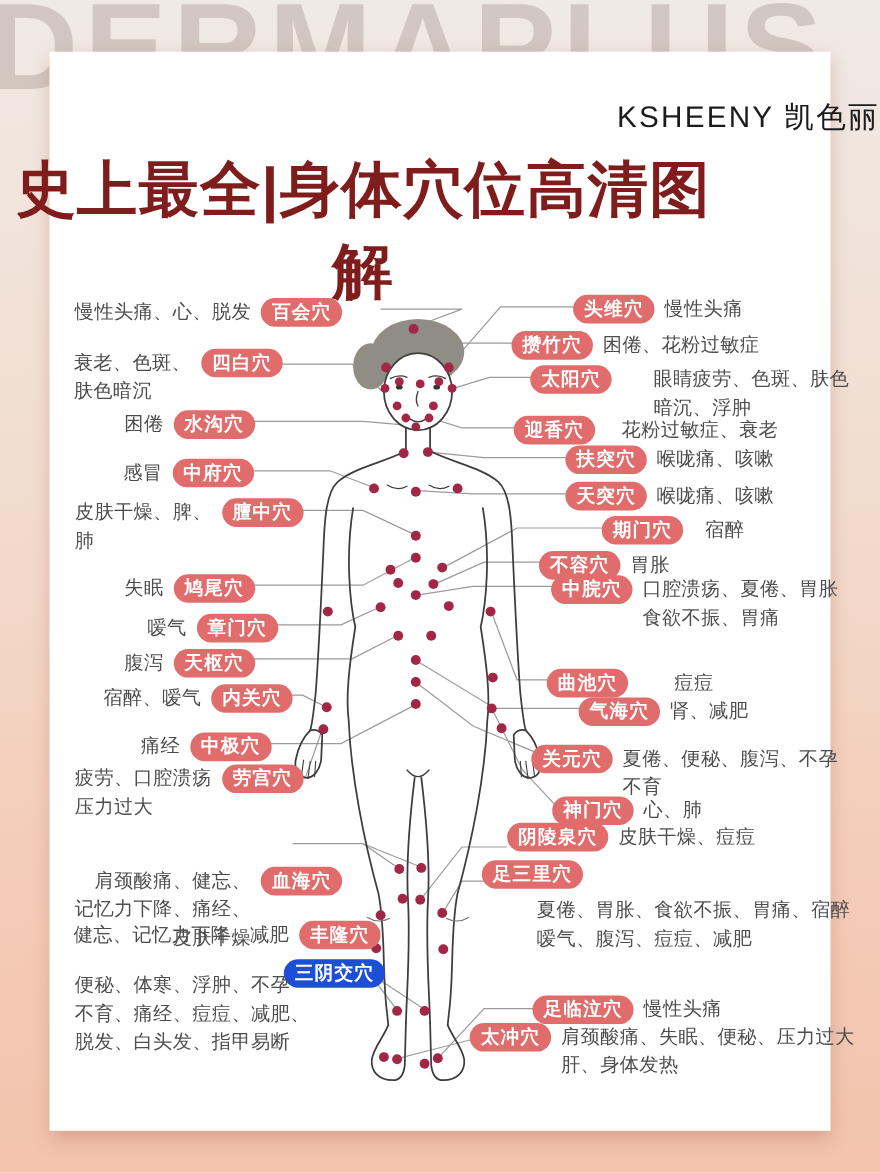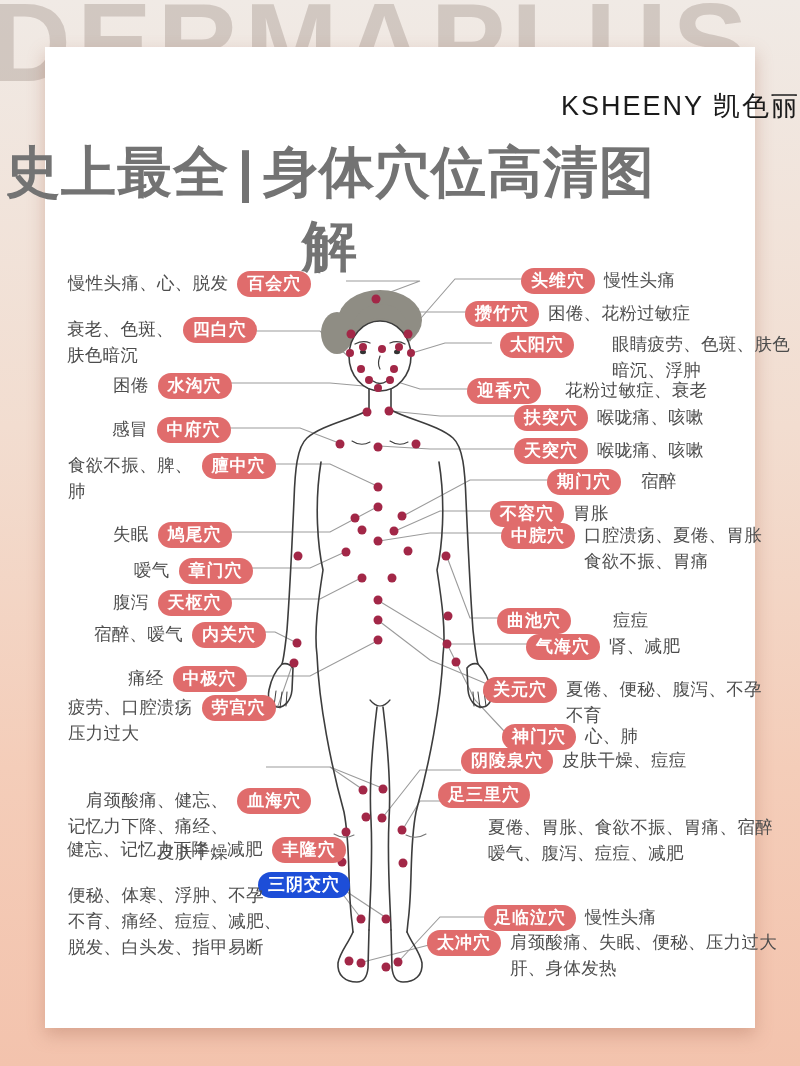--- a/index.html
+++ b/index.html
@@ -6,36 +6,36 @@
   body{width:800px;height:1066px;position:relative;overflow:hidden;
        background:linear-gradient(180deg,#f0eae5 0%,#f2ddd0 40%,#f4cdb9 72%,#f3c3ad 100%);
        font-family:"Liberation Sans",sans-serif;}
   .wm{position:absolute;top:-22px;left:-10px;font-weight:700;font-size:112px;letter-spacing:6px;
       color:rgba(184,172,164,.55);white-space:nowrap;}
   .card{position:absolute;left:45px;top:47px;width:710px;height:981px;background:#ffffff;
         box-shadow:0 7px 16px rgba(170,110,90,.38);}
   .brand{position:absolute;top:88px;left:0;width:800px;text-align:right;font-size:27px;
          letter-spacing:2px;color:#1b1b1b;}
   .title{position:absolute;top:136px;left:0;width:660px;text-align:center;font-size:55px;font-weight:700;
-         font-family:Liberation Mono, monospace;color:#737373;letter-spacing:1px;}
+         font-family:Liberation Sans, sans-serif;color:#7f1d1d;letter-spacing:1px;}
   svg.fig{position:absolute;left:0;top:0;}
   .layer{position:absolute;left:0;top:0;width:800px;height:1066px;}
   .row{position:absolute;display:flex;align-items:flex-start;gap:9px;}
   .sym{font-size:17.5px;line-height:26px;color:#4d4d4d;white-space:pre-line;letter-spacing:.3px;}
   .bd{background:#e06c6c;color:#fff;font-weight:700;font-size:17px;line-height:1;
       padding:4px 10px 5px;border-radius:14px;white-space:nowrap;letter-spacing:1px;margin-top:1px;}
   .bd.light{background:#1d4ed8;}
   
   .L0{left:68px;top:270px;} .L1{left:67px;top:316px;} .L2{left:113px;top:372px;}
   .L3{left:112px;top:416px;} .L4{left:68px;top:452px;} .L5{left:113px;top:521px;}
   .L6{left:134px;top:557px;} .L7{left:113px;top:589px;} .L8{left:94px;top:621px;}
   .L9{left:128px;top:665px;} .L10{left:68px;top:694px;} .L11{left:68px;top:787px;text-align:right;}
   .L12{left:67px;top:836px;} .L13b{left:258px;top:871px;} .L13t{left:68px;top:882px;}
   
-  .R0{left:521px;top:267px;} .R1{left:465px;top:300px;} .R2{left:500px;top:331px;gap:38px;}
+  .R0{left:521px;top:267px;} .R1{left:465px;top:300px;} .R2{left:482px;top:331px;gap:38px;}
   .R3{left:467px;top:377px;gap:24px;} .R4{left:514px;top:404px;} .R5{left:514px;top:437px;}
   .R6{left:547px;top:468px;gap:20px;} .R7{left:490px;top:500px;} .R8{left:501px;top:522px;}
   .R9{left:497px;top:607px;gap:42px;} .R10{left:526px;top:633px;} .R11{left:483px;top:676px;}
   .R12{left:502px;top:723px;} .R13{left:461px;top:747px;}
   .R14b{left:438px;top:781px;} .R14t{left:488px;top:814px;}
   .R15{left:484px;top:904px;} .R16{left:427px;top:929px;}
 </style>
 </head>
 <body>
 
@@ -181,21 +181,21 @@
     </div>
   <div class="row L2">
       <span class="sym">困倦</span>
       <span class="bd">水沟穴</span>
     </div>
   <div class="row L3">
       <span class="sym">感冒</span>
       <span class="bd">中府穴</span>
     </div>
   <div class="row L4">
-      <span class="sym">食欲不振、脾、
+      <span class="sym">皮肤干燥、脾、
 肺</span>
       <span class="bd">膻中穴</span>
     </div>
   <div class="row L5">
       <span class="sym">失眠</span>
       <span class="bd">鸠尾穴</span>
     </div>
   <div class="row L6">
       <span class="sym">嗳气</span>
       <span class="bd">章门穴</span>

